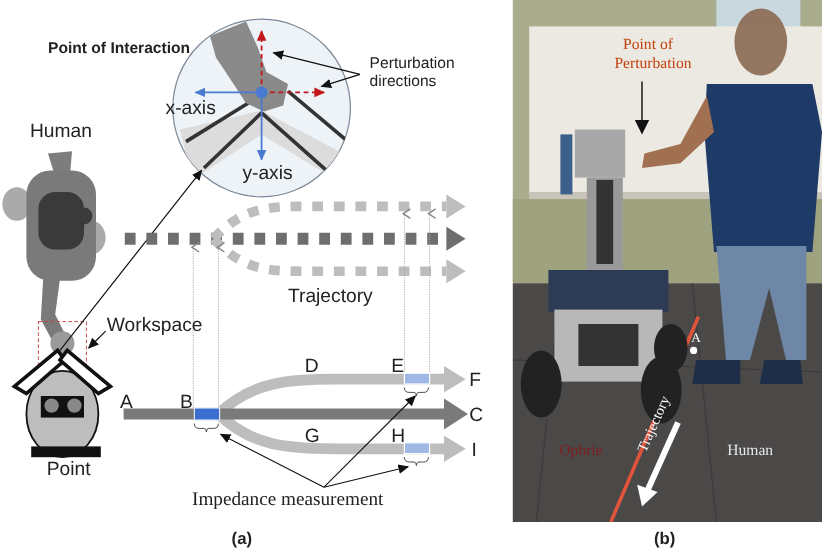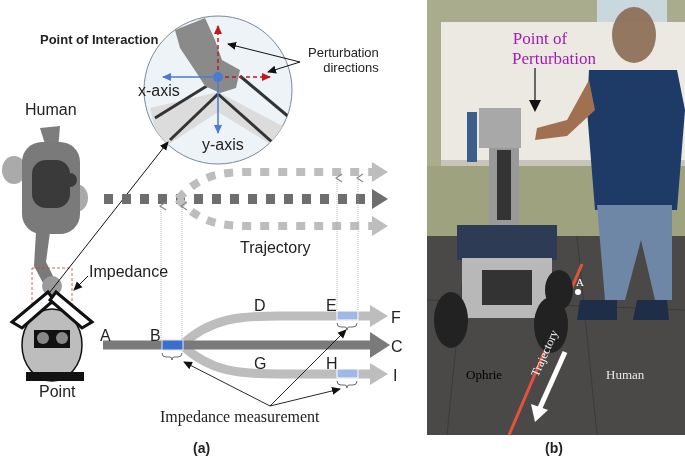--- a/index.html
+++ b/index.html
@@ -115,26 +115,26 @@
   </g>
 
   <line x1="270" y1="406" x2="184" y2="362" stroke="#111" stroke-width="0.9" marker-end="url(#arrBlack)"></line>
   <line x1="270" y1="406" x2="346" y2="330" stroke="#111" stroke-width="0.9" marker-end="url(#arrBlack)"></line>
   <line x1="270" y1="406" x2="340" y2="389" stroke="#111" stroke-width="0.9" marker-end="url(#arrBlack)"></line>
 </svg>
 
 <div class="lbl" style="left:40px;top:32px;font-size:13px;font-weight:bold;">Point of Interaction</div>
 <div class="lbl" style="left:308px;top:45px;font-size:13px;text-align:center;">
   <div>Perturbation</div>
-  <div style="text-align:right;">directions</div>
+  <div style="text-align:left;">directions</div>
 </div>
 <div class="lbl" style="left:138px;top:82px;">x-axis</div>
 <div class="lbl" style="left:202px;top:136px;text-align:right;">y-axis</div>
 <div class="lbl" style="left:25px;top:101px;">Human</div>
-<div class="lbl" style="left:89px;top:263px;">Impedance</div>
+<div class="lbl" style="left:89px;top:263px;">Workspace</div>
 <div class="lbl" style="left:240px;top:239px;">Trajectory</div>
 <div class="lbl" style="left:39px;top:383px;">Point</div>
 <div class="lbl" style="left:160px;top:408px;font-family:Liberation Serif, serif;">Impedance measurement</div>
 
 <div class="lbl" style="left:100px;top:327px;">A</div>
 <div class="lbl" style="left:150px;top:327px;">B</div>
 <div class="lbl" style="left:391px;top:338px;">C</div>
 <div class="lbl" style="left:254px;top:297px;">D</div>
 <div class="lbl" style="left:326px;top:297px;">E</div>
 <div class="lbl" style="left:391px;top:309px;">F</div>
@@ -184,22 +184,22 @@
       <path d="M170,205 L245,205 L245,300 L228,300 L214,240 L198,300 L178,300 Z" fill="#6f87a6"></path>
       <path d="M153,300 L190,300 L190,320 L150,320 Z" fill="#1e2d48"></path>
       <path d="M210,300 L240,300 L242,320 L206,320 Z" fill="#1e2d48"></path>
     </g>
 
     <line x1="108" y1="68" x2="108" y2="105" stroke="#111" stroke-width="1.2"></line>
     <polygon points="102,100 108,112 114,100" fill="#111"></polygon>
   </svg>
 </div>
 
-<div class="lbl serif" style="left:512px;top:29px;font-size:17px;color:#a21caf;text-align:center;width:56px;">
+<div class="lbl serif" style="left:512px;top:29px;font-size:13px;color:#c2410c;text-align:center;width:56px;">
   <div>Point of</div>
   <div>Perturbation</div>
 </div>
 <div class="lbl serif" style="left:576px;top:276px;font-size:11px;color:#fff;">A</div>
-<div class="lbl serif" style="left:466px;top:367px;font-size:13px;color:#000000;">Ophrie</div>
+<div class="lbl serif" style="left:466px;top:367px;font-size:13px;color:#7f1d1d;">Ophrie</div>
 <div class="lbl serif" style="left:606px;top:367px;font-size:13px;color:#e8e8e8;">Human</div>
 <div class="lbl serif" style="left:528px;top:373px;font-size:12px;color:#fff;transform:rotate(-66deg);transform-origin:left top;">Trajectory</div>
 
 <div class="lbl" style="left:545px;top:440px;font-weight:bold;font-size:14px;">(b)</div>
 
 </body></html>

